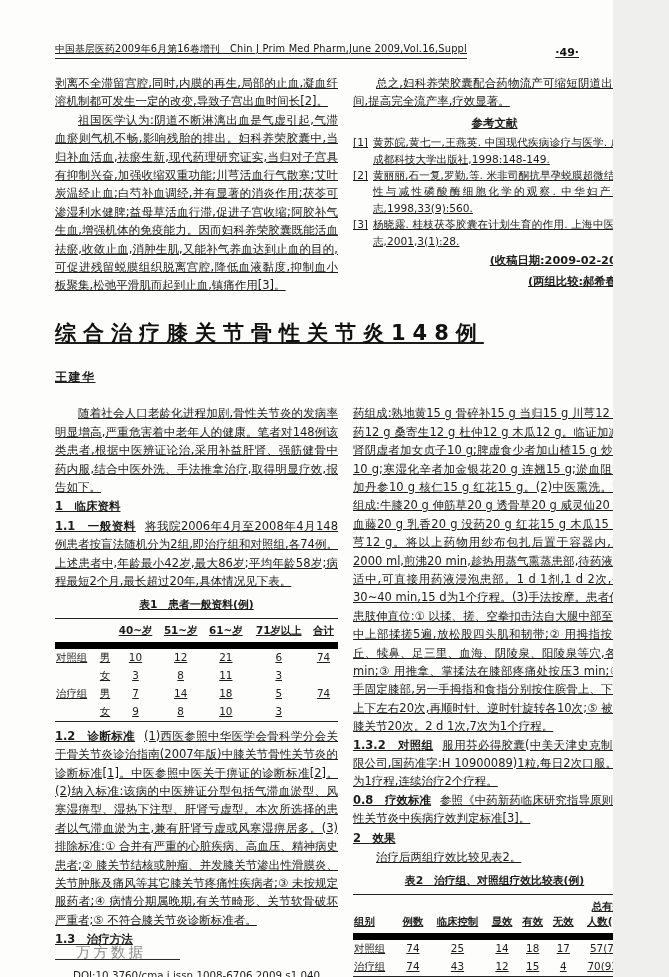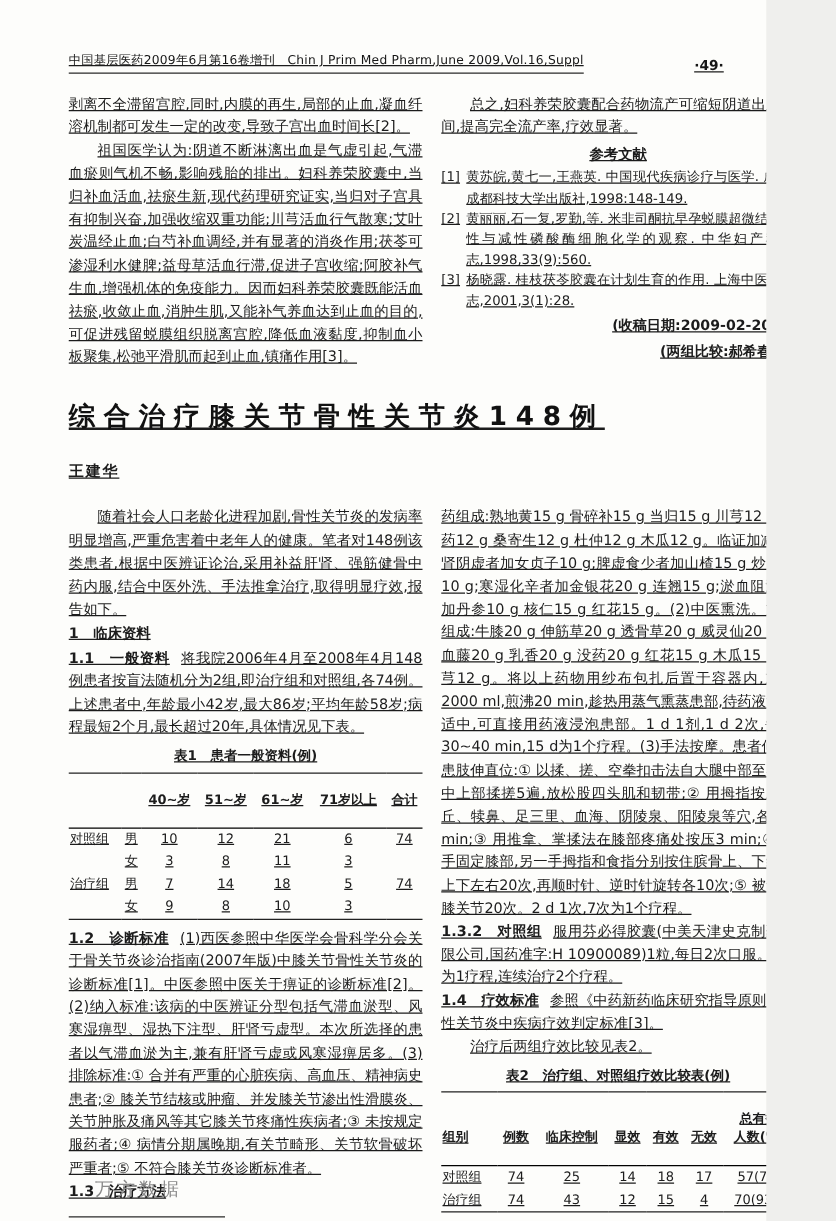--- a/index.html
+++ b/index.html
@@ -35,21 +35,21 @@
   .ref-text{flex:1;text-align:justify;}
   .right-note{text-align:right;padding-right:14px;font-weight:bold;font-size:11.3px;margin-top:3px;}
   
   .title-block{margin:24px 0 18px;}
   .title{margin:0;font-size:21px;font-weight:600;letter-spacing:7px;line-height:28px;color:#111;}
   .author{margin-top:21px;font-size:12px;font-weight:bold;letter-spacing:1.5px;}
   
   .tbl-caption{font-weight:bold;text-align:center;font-size:10.8px;margin:6px 0 3px;}
   table.tbl{width:100%;border-collapse:collapse;font-size:10.4px;line-height:15px;
     border-top:1.6px solid #222;border-bottom:1.6px solid #222;margin-bottom:5px;}
-  table.tbl th{font-weight:bold;border-bottom:1px solid #000000;padding:14px 1px;
+  table.tbl th{font-weight:bold;border-bottom:7px solid #000000;padding:4px 1px;
     vertical-align:bottom;white-space:pre-line;text-align:center;}
   table.tbl td{padding:1.5px 1px;text-align:center;}
   table.tbl th:first-child,table.tbl td:first-child{text-align:left;margin-top:32px;}
   .tbl-note{font-size:10.4px;line-height:16.5px;text-indent:2em;margin-top:4px;text-align:justify;}
   
   .footnote{margin-top:10px;}
   .fn-rule{width:125px;border-top:1.2px solid #2a2a2a;margin-bottom:7px;}
   .fn-line{font-size:10.3px;line-height:17px;padding-left:18px;}
   
   .watermark{position:absolute;left:76px;bottom:16px;color:#8a8a8a;
@@ -160,21 +160,22 @@
       <div class="footnote">
         <div class="fn-rule"></div>
         <div class="fn-line">DOI:10.3760/cma.j.issn.1008-6706.2009.s1.040</div>
 
       </div>
     </div>
 
     <div class="col">
       <p class="para noindent">药组成:熟地黄15 g 骨碎补15 g 当归15 g 川芎12 g 赤药12 g 桑寄生12 g 杜仲12 g 木瓜12 g。临证加减:肝肾阴虚者加女贞子10 g;脾虚食少者加山楂15 g 炒白术10 g;寒湿化辛者加金银花20 g 连翘15 g;淤血阻滞者加丹参10 g 核仁15 g 红花15 g。(2)中医熏洗。方药组成:牛膝20 g 伸筋草20 g 透骨草20 g 威灵仙20 g 鸡血藤20 g 乳香20 g 没药20 g 红花15 g 木瓜15 g 川芎12 g。将以上药物用纱布包扎后置于容器内,加水2000 ml,煎沸20 min,趁热用蒸气熏蒸患部,待药液温度适中,可直接用药液浸泡患部。1 d 1剂,1 d 2次,每次30~40 min,15 d为1个疗程。(3)手法按摩。患者仰卧,患肢伸直位:① 以揉、搓、空拳扣击法自大腿中部至小腿中上部揉搓5遍,放松股四头肌和韧带;② 用拇指按压梁丘、犊鼻、足三里、血海、阴陵泉、阳陵泉等穴,各穴1 min;③ 用推拿、掌揉法在膝部疼痛处按压3 min;④ 一手固定膝部,另一手拇指和食指分别按住膑骨上、下缘做上下左右20次,再顺时针、逆时针旋转各10次;⑤ 被动曲膝关节20次。2 d 1次,7次为1个疗程。</p>
       <p class="para noindent"><span class="lbl">1.3.2　对照组</span><span>服用芬必得胶囊(中美天津史克制药有限公司,国药准字:H 10900089)1粒,每日2次口服。4周为1疗程,连续治疗2个疗程。</span></p>
-      <p class="para noindent"><span class="lbl">1.4　疗效标准</span><span>参照《中药新药临床研究指导原则》骨性关节炎中疾病疗效判定标准[3]。</span></p>
+      <p class="para noindent"><span class="lbl">0.8　疗效标准</span><span>参照《中药新药临床研究指导原则》骨性关节炎中疾病疗效判定标准[3]。</span></p>
+      <div class="sec-head">2　效果</div>
       <p class="para">治疗后两组疗效比较见表2。</p>
 
       <div class="tbl-caption">表2　治疗组、对照组疗效比较表(例)</div>
       <table class="tbl tbl2">
         <thead>
             <tr>
               <th>组别</th>
               <th>例数</th>
               <th>临床控制</th>
               <th>显效</th>

